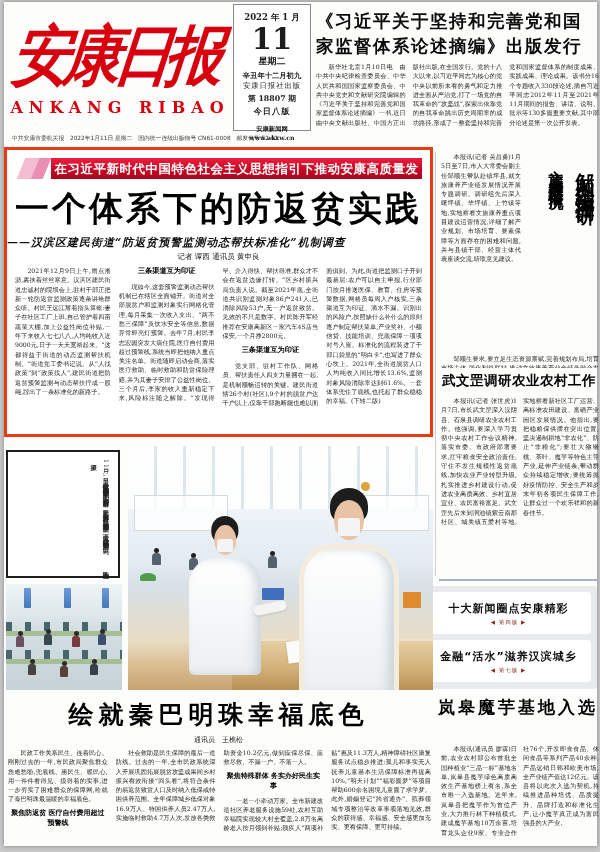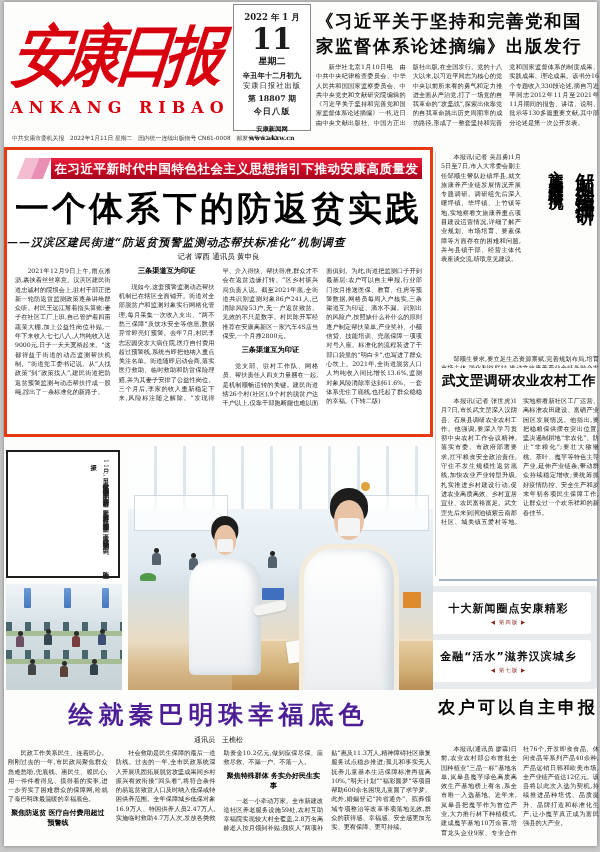--- a/index.html
+++ b/index.html
@@ -114,21 +114,21 @@
   .fig{position:absolute;}
   .fig .coat{position:absolute;bottom:0;left:0;width:100%;height:78%;background:linear-gradient(180deg,#ffffff,#eceff1);border-radius:26px 26px 6px 6px;box-shadow:inset -6px 0 10px rgba(170,185,195,.5);}
   .fig .head{position:absolute;top:0;left:50%;transform:translateX(-50%);width:30%;height:20%;background:#e9c3a5;border-radius:50%;}
   .fig .hair{position:absolute;top:-6%;left:50%;transform:translateX(-50%);width:38%;height:18%;background:#1d1d1d;border-radius:50% 50% 40% 40%;}
   .fig .mask{position:absolute;top:9%;left:50%;transform:translateX(-50%);width:22%;height:9%;background:#f4f4f4;border-radius:3px;}
   .fig-right .coat{border:5px solid #f3ecdd;box-sizing:border-box;border-radius:34px 34px 8px 8px;}
   .fig .scrunchie{position:absolute;top:-9%;left:62%;width:9px;height:9px;background:#e0a23c;border-radius:50%;}
   .fig .arm{position:absolute;background:#f4f4f2;border-radius:6px;box-shadow:0 1px 2px rgba(0,0,0,.15);}
 
   
-  .bl-headline{left:0px;top:696px;width:429px;text-align:center;font-weight:900;font-size:25px;letter-spacing:5px;color:#4c1d95;}
+  .bl-headline{left:0px;top:696px;width:429px;text-align:center;font-weight:900;font-size:25px;letter-spacing:5px;color:#000000;}
   .bl-byline{left:0px;top:733px;width:429px;text-align:center;font-size:7px;color:#222;font-family:"DejaVu Serif",serif;}
   .bl-body{left:4px;top:746px;width:423px;height:98px;column-count:4;column-gap:8px;}
   .bl-body h4{font-size:7px;text-align:center;margin:4px 0;color:#000;font-family:"DejaVu Sans",sans-serif;}
 </style>
 </head>
 <body>
 
 <div class="paper">
 
   <div class="abs brand-title">安康日报</div>
@@ -194,21 +194,21 @@
   <div class="abs guide-tab">导读</div>
   <div class="guide-pill pill1">
     <div class="gt">十大新闻圈点安康精彩</div>
     <div class="gp">◀ 第四版 ▶</div>
   </div>
   <div class="guide-pill pill2">
     <div class="gt">金融“活水”滋养汉滨城乡</div>
     <div class="gp">◀ 第七版 ▶</div>
   </div>
 
-  <div class="abs a3-h1">农户可以自主申报</div>
+  <div class="abs a3-h1">岚皋魔芋基地入选</div>
   <div class="abs a3-body tiny">
     <p>本报讯(通讯员 廖霖)日前,农业农村部公布首批全国种植业“三品一标”基地名单,岚皋县魔芋绿色高质高效生产基地榜上有名,系全市唯一入选基地。近年来,岚皋县把魔芋作为首位产业,大力推行林下种植模式,建成魔芋基地10万余亩,培育龙头企业9家、专业合作社76个,开发即食食品、休闲食品等系列产品40余种,产品远销日韩和欧美市场,全产业链产值达12亿元。该县将以此次入选为契机,持续推进品种培优、品质提升、品牌打造和标准化生产,让小魔芋真正成为富民强县的大产业。</p>
   </div>
 
   <div class="abs caption-box">
     <div class="caption-text">
       <span>1月10日早上,在位于恒口示范区的毛绒玩具文创产业园生产车间,工人们正加紧赶制节前订单。近年来,我市大力培育新社区工厂,让易地搬迁群众实现楼上居住、楼下就业,在家门口捧稳增收致富的“饭碗”。</span>
       <span class="caption-credit">陈金山 摄</span>
     </div>
   </div>

